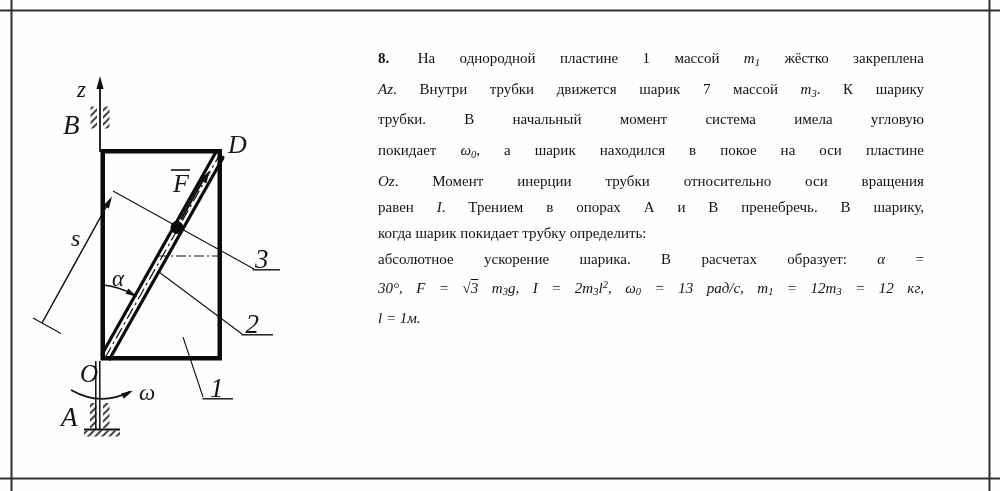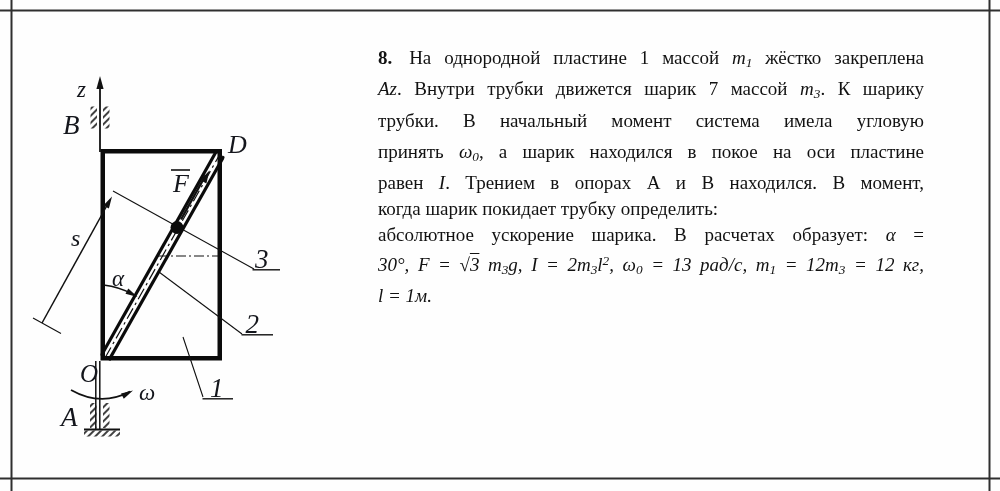--- a/index.html
+++ b/index.html
@@ -12,21 +12,21 @@
   }
   svg{position:absolute;left:0;top:0;}
   .flabel{
     font-family:"Liberation Serif","DejaVu Serif",serif;
     font-style:italic;
     fill:#14161c;
   }
   .problem{
     position:absolute;
     left:378px;top:45px;width:546px;
-    font-size:19px;line-height:26px;
+    font-size:15px;line-height:26px;
     color:#121212;
   }
   .pline{text-align:justify;text-align-last:justify;}
   .pline.left{text-align:right;text-align-last:left;}
   .pline:nth-child(4){margin-top:5px;}
   .pline span.b{font-weight:bold;padding-right:4px;}
   .pline span.r{font-style:normal;}
   .pline span.i{font-style:italic;}
   .pline span.si{font-style:italic;font-size:70%;vertical-align:-0.25em;}
   .pline span.pi{font-style:italic;font-size:70%;vertical-align:0.45em;}
@@ -108,21 +108,22 @@
     <text class="flabel" x="139" y="399.5" font-size="23">ω</text>
     <text class="flabel" x="210" y="396.5" font-size="27">1</text>
     <text class="flabel" x="245.5" y="332.5" font-size="27">2</text>
     <text class="flabel" x="255" y="267.5" font-size="27">3</text>
   </svg>
 
   <div class="problem">
       <div class="pline"><span class="b">8.</span><span class="r"> На однородной пластине 1 массой </span><span class="i">m</span><span class="si">1</span><span class="r"> жёстко закреплена</span></div>
       <div class="pline"><span class="i">Az</span><span class="r">. Внутри трубки движется шарик 7 массой </span><span class="i">m</span><span class="si">3</span><span class="r">. К шарику</span></div>
       <div class="pline"><span class="r">трубки. В начальный момент система имела угловую</span></div>
-      <div class="pline"><span class="r">принять </span><span class="i">ω</span><span class="si">0</span><span class="r">, а шарик находился в покое на оси пластине</span></div>
-      <div class="pline"><span class="r">равен </span><span class="i">I</span><span class="r">. Трением в опорах А и В находился. В момент,</span></div>
+      <div class="pline"><span class="r">покидает </span><span class="i">ω</span><span class="si">0</span><span class="r">, а шарик находился в покое на оси пластине</span></div>
+      <div class="pline"><span class="i">Oz</span><span class="r">. Момент инерции трубки относительно оси вращения</span></div>
+      <div class="pline"><span class="r">равен </span><span class="i">I</span><span class="r">. Трением в опорах А и В пренебречь. В шарику,</span></div>
       <div class="pline left"><span class="r">когда шарик покидает трубку определить:</span></div>
       <div class="pline"><span class="r">абсолютное ускорение шарика. В расчетах образует: </span><span class="i">α</span><span class="r"> =</span></div>
       <div class="pline"><span class="i">30°, F = </span><span class="i">√</span><span class="oi">3</span><span class="i"> m</span><span class="si">3</span><span class="i">g, I = 2m</span><span class="si">3</span><span class="i">l</span><span class="pi">2</span><span class="i">, ω</span><span class="si">0</span><span class="i"> = 13 рад/с, m</span><span class="si">1</span><span class="i"> = 12m</span><span class="si">3</span><span class="i"> = 12 кг,</span></div>
       <div class="pline left"><span class="i">l = 1м.</span></div>
     </div>
 
 </div>
 
 </body></html>

